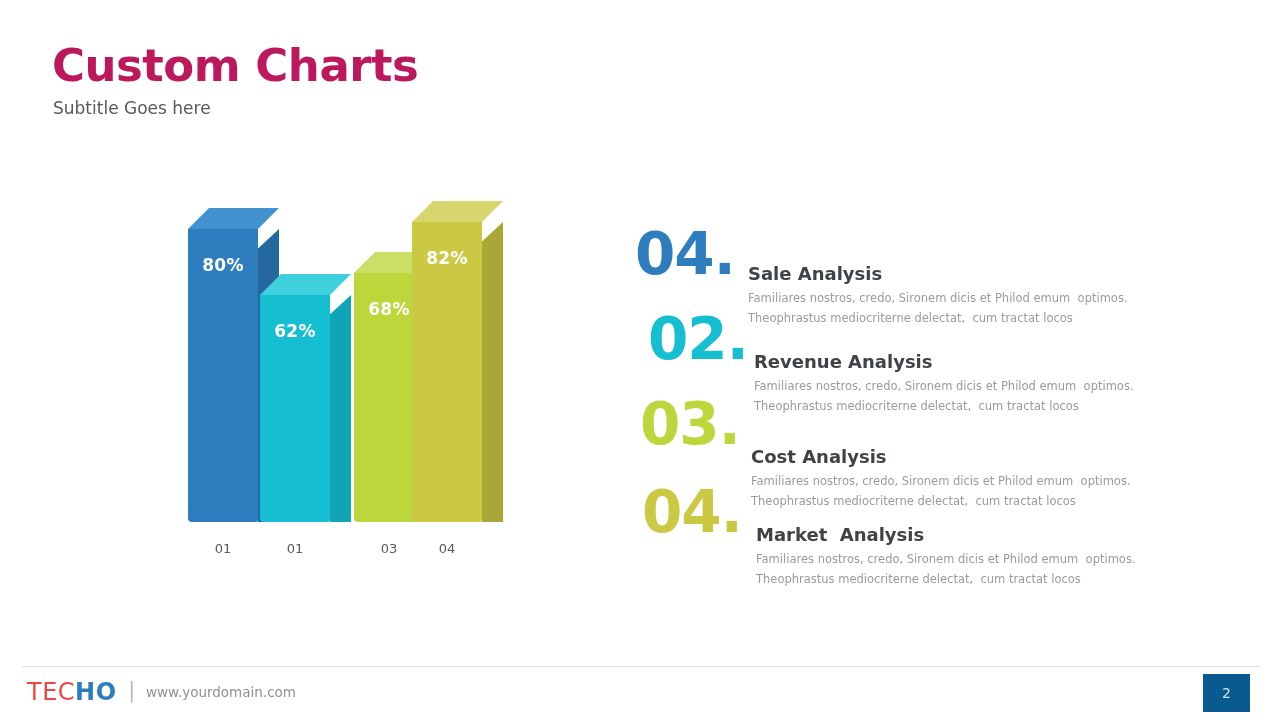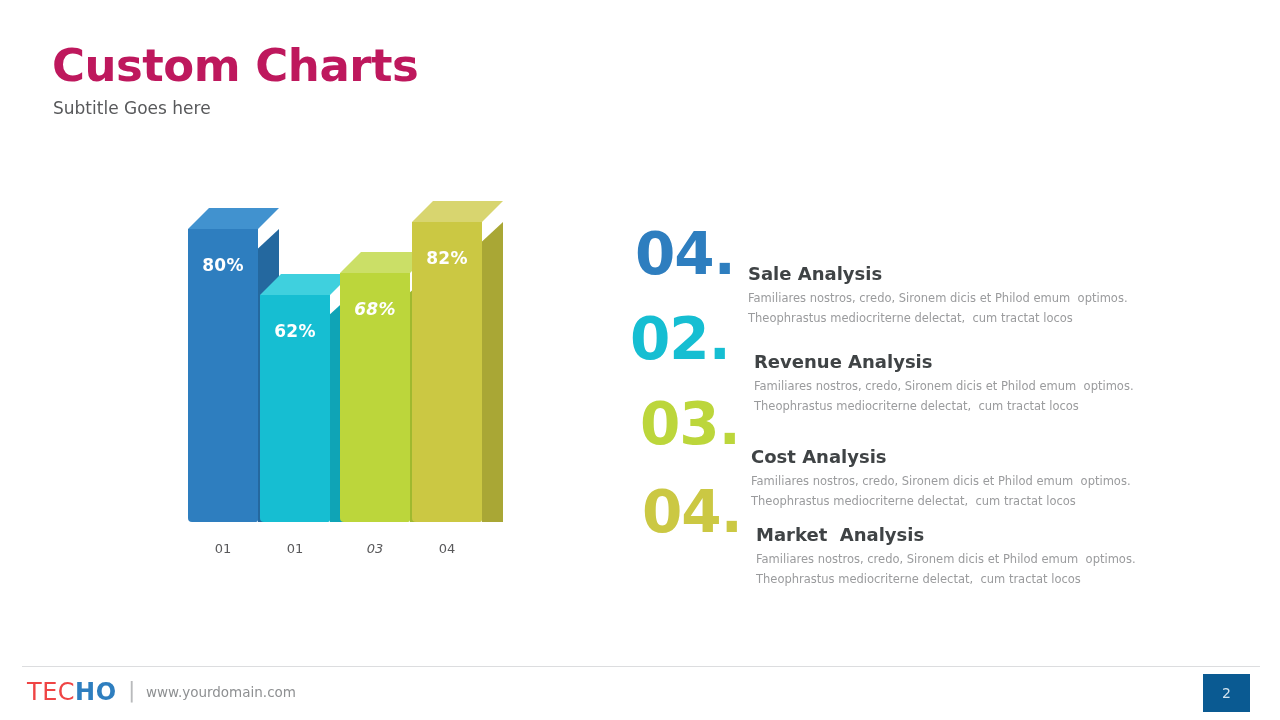--- a/index.html
+++ b/index.html
@@ -190,21 +190,21 @@
       <div class="bar-value" style="width: 70px; bottom: 281px;">80%</div>
       <div class="bar-label" style="width: 70px;">01</div>
     </div>
     <div class="bar-group" style="left: 100px; width: 91px; height: 282px;">
       <div class="bar-side" style="left: 70px; bottom: 34px; height: 227px; background: rgb(15, 164, 182); clip-path: polygon(0px 8.47%, 100% 0px, 100% 100%, 0px 100%);"></div>
       <div class="bar-top" style="left: 0px; bottom: 261px; width: 91px; height: 21px; background: rgb(63, 208, 222); clip-path: polygon(23.08% 0px, 100% 0px, 76.92% 100%, 0px 100%);"></div>
       <div class="bar-front" style="width: 70px; height: 227px; bottom: 34px; background: rgb(22, 190, 210);"></div>
       <div class="bar-value" style="width: 70px; bottom: 215px;">62%</div>
       <div class="bar-label" style="width: 70px;">01</div>
     </div>
-    <div class="bar-group" style="left: 180px; width: 91px; height: 304px; font-style: italic;">
+    <div class="bar-group" style="left: 194px; width: 91px; height: 304px;">
       <div class="bar-side" style="left: 70px; bottom: 34px; height: 249px; background: rgb(159, 185, 47); clip-path: polygon(0px 7.78%, 100% 0px, 100% 100%, 0px 100%);"></div>
       <div class="bar-top" style="left: 0px; bottom: 283px; width: 91px; height: 21px; background: rgb(203, 223, 103); clip-path: polygon(23.08% 0px, 100% 0px, 76.92% 100%, 0px 100%);"></div>
       <div class="bar-front" style="width: 70px; height: 249px; bottom: 34px; background: rgb(188, 214, 59);"></div>
       <div class="bar-value" style="width: 70px; bottom: 237px;">68%</div>
       <div class="bar-label" style="width: 70px;">03</div>
     </div>
     <div class="bar-group" style="left: 252px; width: 91px; height: 355px;">
       <div class="bar-side" style="left: 70px; bottom: 34px; height: 300px; background: rgb(169, 167, 53); clip-path: polygon(0px 6.54%, 100% 0px, 100% 100%, 0px 100%);"></div>
       <div class="bar-top" style="left: 0px; bottom: 334px; width: 91px; height: 21px; background: rgb(216, 213, 111); clip-path: polygon(23.08% 0px, 100% 0px, 76.92% 100%, 0px 100%);"></div>
       <div class="bar-front" style="width: 70px; height: 300px; bottom: 34px; background: rgb(203, 200, 67);"></div>
@@ -216,21 +216,21 @@
 <div id="items-panel">
     <div class="list-item" style="left: 0px; top: 0px;">
       <div class="item-number" style="left: 5px; top: 0px; color: rgb(46, 126, 191);">04.</div>
       <div class="item-body" style="left: 118px; top: 1px;">
         <div class="item-title">Sale Analysis</div>
         <div class="item-line">Familiares nostros, credo, Sironem dicis et Philod emum  optimos.</div>
         <div class="item-line">Theophrastus mediocriterne delectat,  cum tractat locos</div>
       </div>
     </div>
     <div class="list-item" style="left: 0px; top: 0px;">
-      <div class="item-number" style="left: 0; top: 85px; color: rgb(22, 190, 210);">02.</div>
+      <div class="item-number" style="left: 18px; top: 85px; color: rgb(22, 190, 210);">02.</div>
       <div class="item-body" style="left: 124px; top: 89px;">
         <div class="item-title">Revenue Analysis</div>
         <div class="item-line">Familiares nostros, credo, Sironem dicis et Philod emum  optimos.</div>
         <div class="item-line">Theophrastus mediocriterne delectat,  cum tractat locos</div>
       </div>
     </div>
     <div class="list-item" style="left: 0px; top: 0px;">
       <div class="item-number" style="left: 10px; top: 170px; color: rgb(188, 214, 59);">03.</div>
       <div class="item-body" style="left: 121px; top: 184px;">
         <div class="item-title">Cost Analysis</div>

